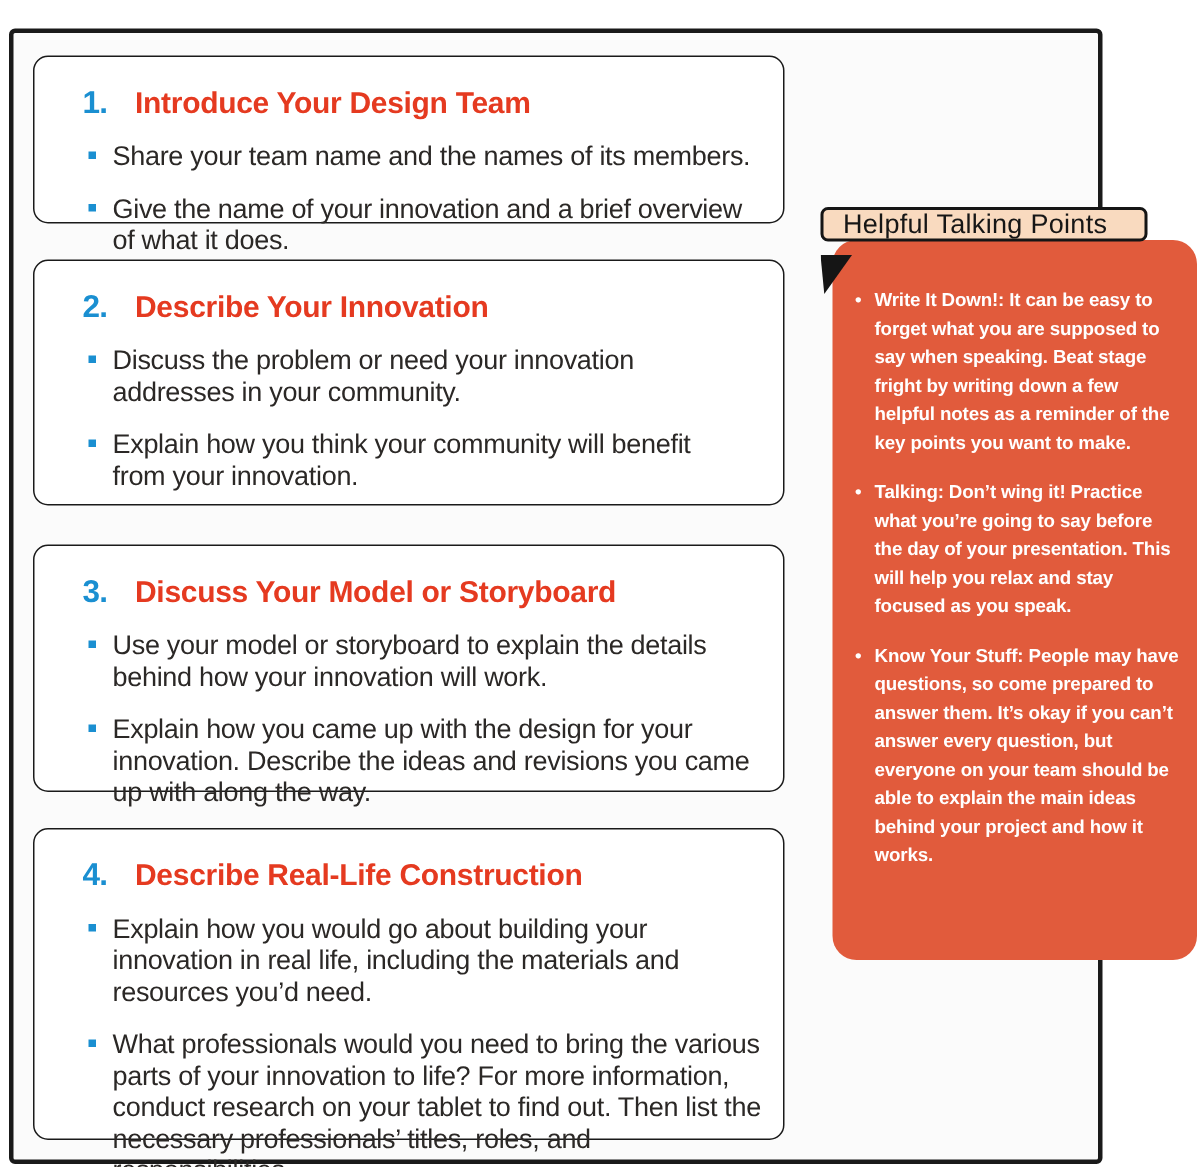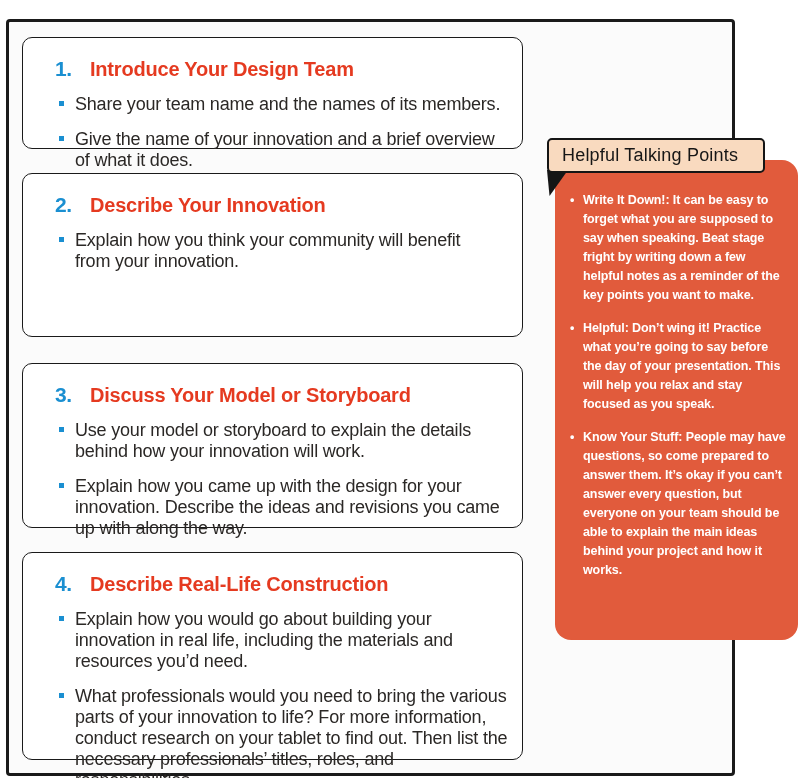--- a/index.html
+++ b/index.html
@@ -57,21 +57,21 @@
     max-width:212px;
   }
   .callout li .dot{position:absolute;left:0;top:0;}
   
   .fold{
     position:absolute;left:547px;top:170px;width:21px;height:26px;
     background:#151515;clip-path:polygon(0 0,100% 0,12% 100%);z-index:4;
   }
   
   .tab{
-    position:absolute;left:547px;top:138px;width:218px;height:35px;box-sizing:border-box;
+    position:absolute;left:547px;top:138px;width:218px;height:23px;box-sizing:border-box;
     background:var(--tab-peach,#f9dabf);border:2px solid #151515;border-radius:5px;
     display:flex;align-items:center;padding-left:13px;z-index:5;
     font-size:18px;font-weight:500;letter-spacing:0.2px;color:#161616;
   }
 </style>
 </head>
 <body>
 
 <div class="canvas">
 
@@ -87,20 +87,21 @@
       <li><span class="sq"></span><span class="btxt">Give the name of your innovation and a brief overview of what it does.</span></li>
     </ul>
   </section>
 
   <section class="step step-2">
     <div class="step-header">
       <span class="step-num">2.</span>
       <h2 class="step-title">Describe Your Innovation</h2>
     </div>
     <ul>
+      <li><span class="sq"></span><span class="btxt">Discuss the problem or need your innovation addresses in your community.</span></li>
       <li><span class="sq"></span><span class="btxt">Explain how you think your community will benefit from your innovation.</span></li>
     </ul>
   </section>
 
   <section class="step step-3">
     <div class="step-header">
       <span class="step-num">3.</span>
       <h2 class="step-title">Discuss Your Model or Storyboard</h2>
     </div>
     <ul>
@@ -116,21 +117,21 @@
     </div>
     <ul>
       <li><span class="sq"></span><span class="btxt">Explain how you would go about building your innovation in real life, including the materials and resources you’d need.</span></li>
       <li><span class="sq"></span><span class="btxt">What professionals would you need to bring the various parts of your innovation to life? For more information, conduct research on your tablet to find out. Then list the necessary professionals’ titles, roles, and responsibilities.</span></li>
     </ul>
   </section>
 
   <div class="callout">
     <ul>
       <li><span class="dot">•</span><b>Write It Down!:</b> <span>It can be easy to forget what you are supposed to say when speaking. Beat stage fright by writing down a few helpful notes as a reminder of the key points you want to make.</span></li>
-      <li><span class="dot">•</span><b>Helpful:</b> <span>Don’t wing it! Practice what you’re going to say before the day of your presentation. This will help you relax and stay focused as you speak.</span></li>
+      <li><span class="dot">•</span><b>Talking:</b> <span>Don’t wing it! Practice what you’re going to say before the day of your presentation. This will help you relax and stay focused as you speak.</span></li>
       <li><span class="dot">•</span><b>Know Your Stuff:</b> <span>People may have questions, so come prepared to answer them. It’s okay if you can’t answer every question, but everyone on your team should be able to explain the main ideas behind your project and how it works.</span></li>
     </ul>
   </div>
 
   <div class="fold"></div>
 
   <div class="tab">
     <span>Helpful Talking Points</span>
   </div>
 

